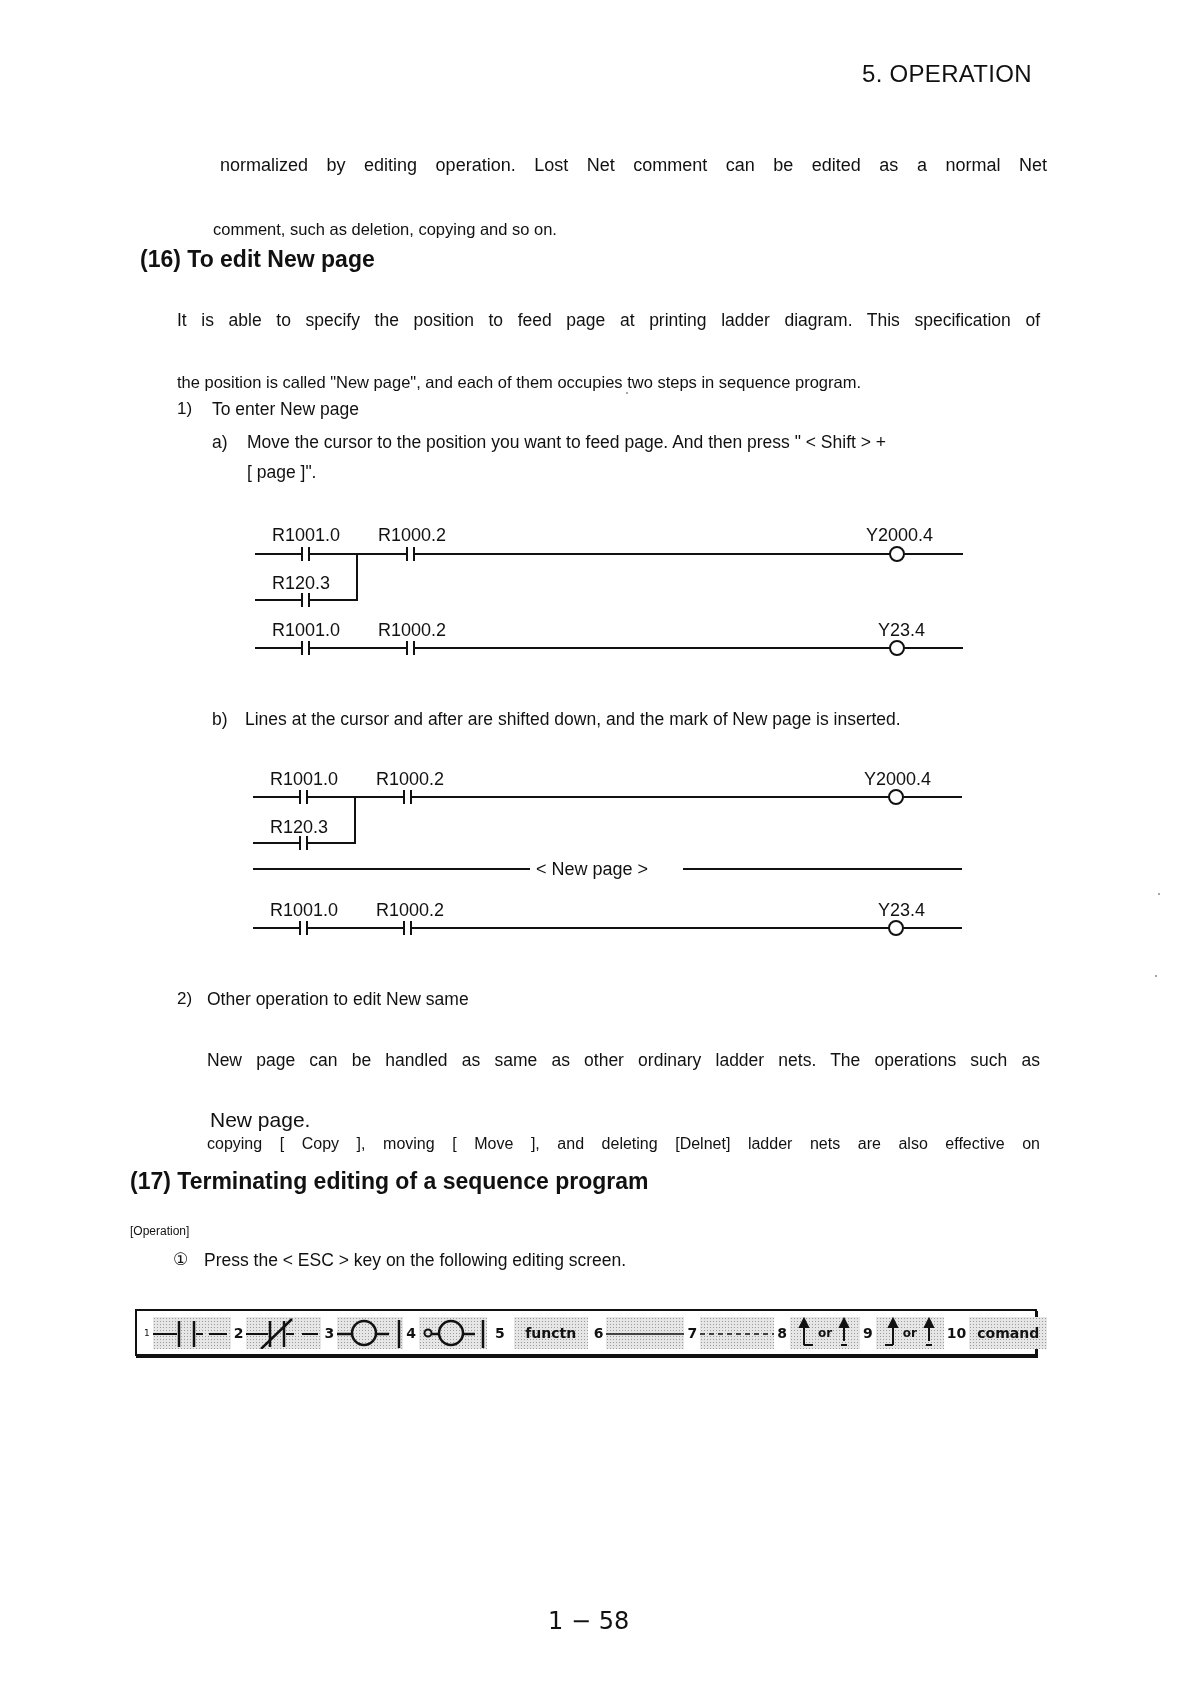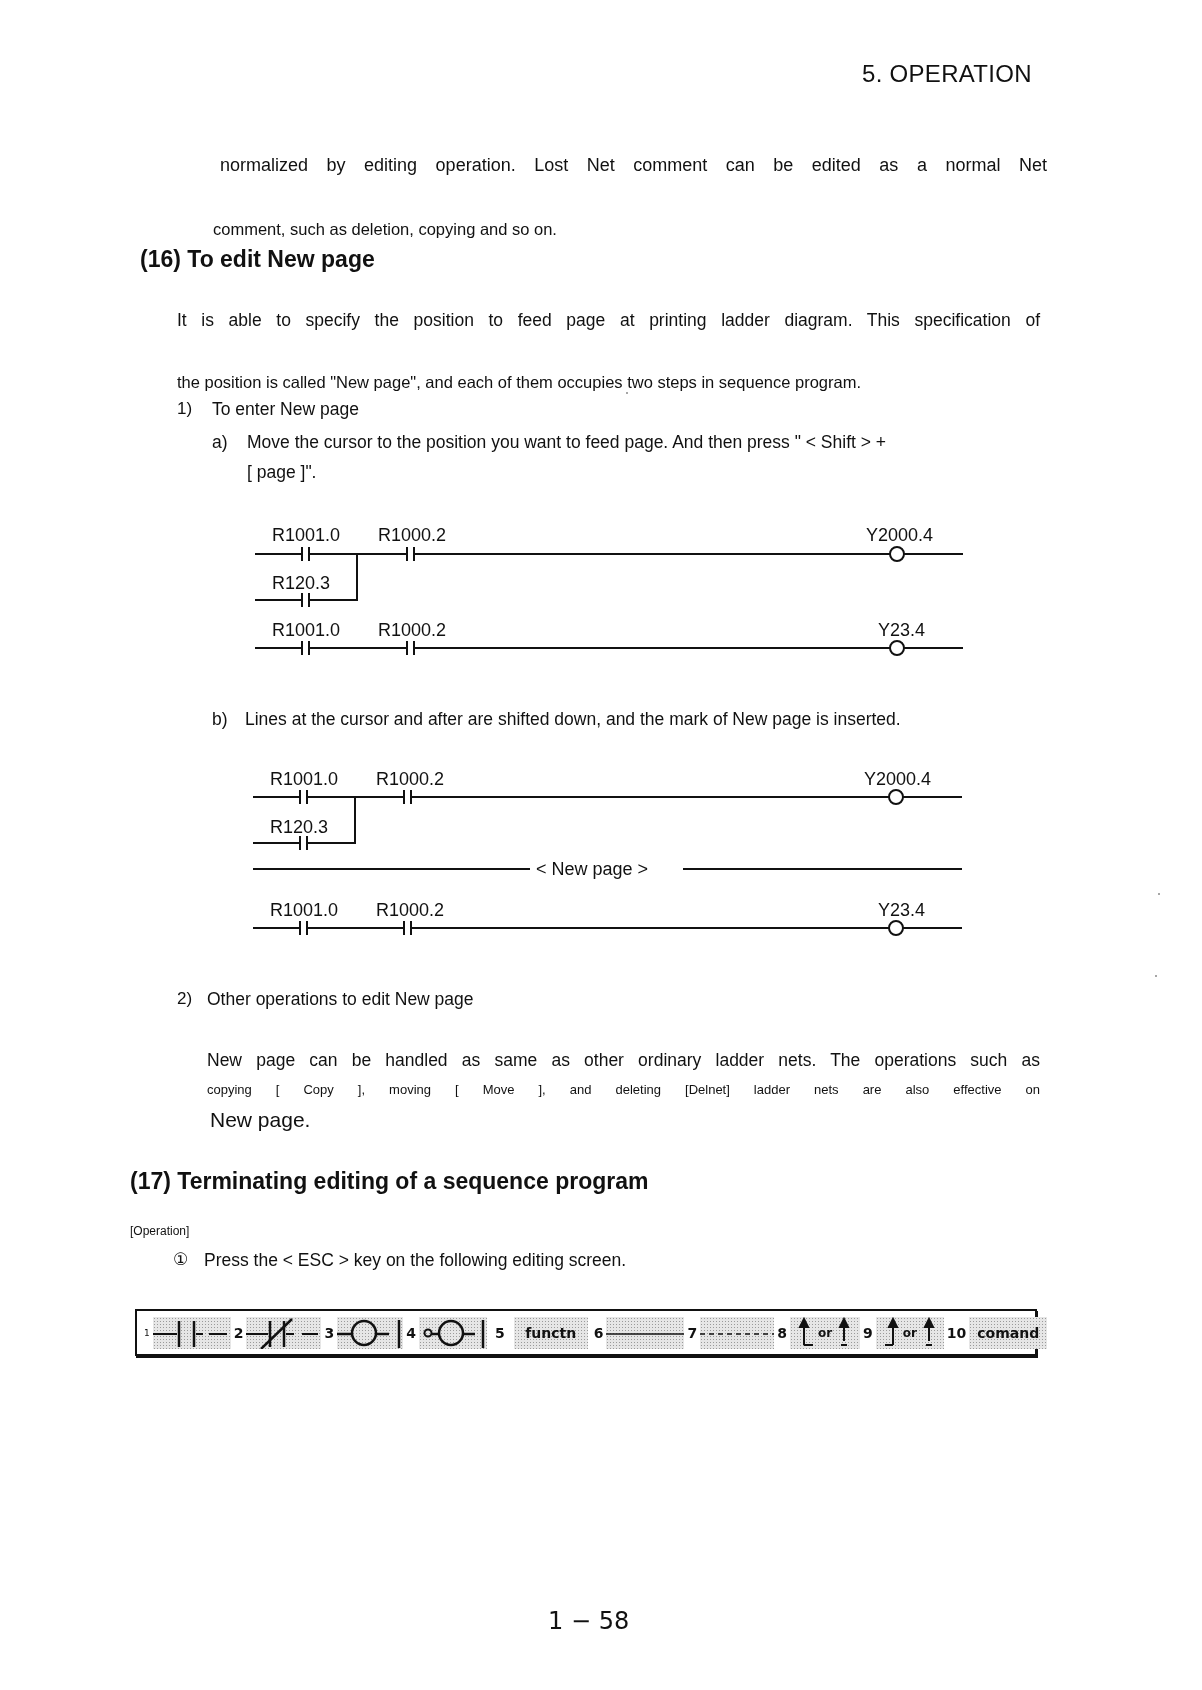--- a/index.html
+++ b/index.html
@@ -142,23 +142,23 @@
 <div class="abs lbl" style="left:270px; top:769px;">R1001.0</div>
 <div class="abs lbl" style="left:376px; top:769px;">R1000.2</div>
 <div class="abs lbl" style="left:864px; top:769px;">Y2000.4</div>
 <div class="abs lbl" style="left:270px; top:817px;">R120.3</div>
 <div class="abs lbl" style="left:536px; top:859px;">&lt; New page &gt;</div>
 <div class="abs lbl" style="left:270px; top:900px;">R1001.0</div>
 <div class="abs lbl" style="left:376px; top:900px;">R1000.2</div>
 <div class="abs lbl" style="left:878px; top:900px;">Y23.4</div>
 
 <div class="abs p" style="left:177px; top:989px; font-size:17px;">2)</div>
-<div class="abs p" style="left:207px; top:989px; font-size:17.5px;">Other operations to edit New page</div>
+<div class="abs p" style="left:207px; top:989px; font-size:17.5px;">Other operation to edit New same</div>
 <div class="abs p" style="left:207px; top:1050px; width:833px; text-align:justify; text-align-last:justify; font-size:17.5px;">New page can be handled as same as other ordinary ladder nets.  The operations such as</div>
-<div class="abs p" style="left:207px; top:1080px; width:833px; text-align:justify; text-align-last:justify; font-size:13px;">copying [ Copy ],  moving [ Move ],  and deleting [Delnet] ladder nets are also effective on</div>
+<div class="abs p" style="left:207px; top:1134px; width:833px; text-align:justify; text-align-last:justify; font-size:16px;">copying [ Copy ],  moving [ Move ],  and deleting [Delnet] ladder nets are also effective on</div>
 <div class="abs p" style="left:210px; top:1110px; font-size:21px;">New page.</div>
 
 <div class="abs bold" style="left:130px; top:1168px;">(17)  Terminating editing of a sequence program</div>
 <div class="abs p" style="left:130px; top:1221px; font-size:12px;">[Operation]</div>
 <div class="abs p" style="left:173px; top:1250px; font-size:17px;">①</div>
 <div class="abs p" style="left:204px; top:1250px; font-size:17.5px;">Press the &lt; ESC &gt; key on the following editing screen.</div>
 
 <div class="fkbar">
   <div class="fk">
     <span class="fk-num small">1</span>

